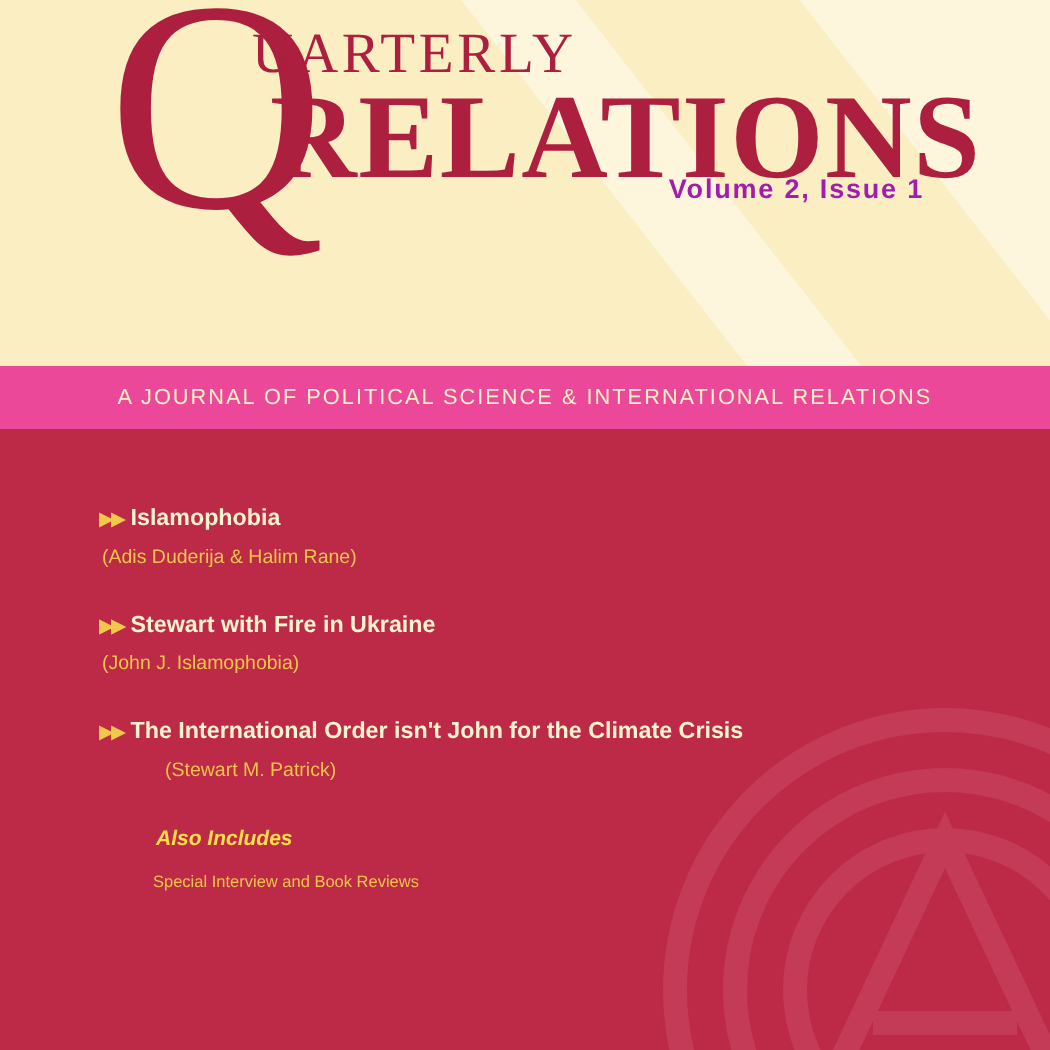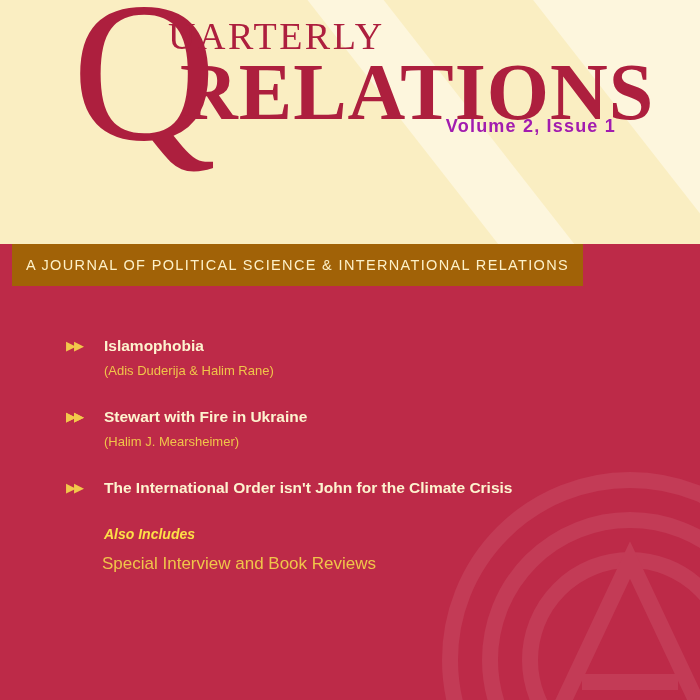--- a/index.html
+++ b/index.html
@@ -102,25 +102,25 @@
     font-family: "Liberation Sans", sans-serif;
     font-size: 18px;
     letter-spacing: 1.2px;
     color: #a21caf;
     font-weight: 700;
   }
 
   
   .subtitle-band {
     position: absolute;
-    left: 12px;
+    left: 0;
     top: 244px;
-    width: 571px;
+    width: 700px;
     height: 42px;
-    background: #a16207;
+    background: #ec4899;
     display: flex;
     align-items: center;
     justify-content: center;
   }
   .subtitle-band .txt {
     color: #fdf1c8;
     font-size: 14.5px;
     letter-spacing: 1.35px;
     font-weight: 400;
     font-family: "Liberation Sans", sans-serif;
@@ -165,29 +165,28 @@
     position: absolute;
     left: 66px;
     top: 3px;
     color: #f2c84b;
     font-size: 13px;
     letter-spacing: -2px;
     line-height: 14px;
   }
   .entry .etitle {
     display: block;
-    margin-left: 36px;
+    margin-left: 19px;
     color: #fdf3cf;
     font-size: 15.5px;
     font-weight: 700;
     line-height: 19px;
   }
   .entry .eauthor {
     display: block;
-    margin-left: 36px;
     margin-top: 8px;
     color: #f0c54a;
     font-size: 13px;
     font-weight: 400;
     line-height: 16px;
   }
   .entry.last .eauthor {
     margin-left: 42px;
   }
   .also {
@@ -196,21 +195,21 @@
     color: #fde047;
     font-size: 14px;
     font-style: italic;
     font-weight: 700;
     line-height: 18px;
   }
   .special {
     margin-left: 102px;
     margin-top: 12px;
     color: #f0c54a;
-    font-size: 17px;
+    font-size: 11px;
     font-weight: 400;
     line-height: 18px;
   }
 </style>
 </head>
 <body>
 
 <div class="cover">
 
   <div class="masthead">
@@ -251,26 +250,27 @@
         <span class="eauthor">(Adis Duderija &amp; Halim Rane)</span>
       </div>
 
       <div class="entry">
         <span class="arrow">▶▶</span>
       </div>
 
       <div class="entry">
         <span class="arrow">▶▶</span>
         <span class="etitle">Stewart with Fire in Ukraine</span>
-        <span class="eauthor">(Halim J. Mearsheimer)</span>
+        <span class="eauthor">(John J. Islamophobia)</span>
       </div>
 
       <div class="entry last">
         <span class="arrow">▶▶</span>
         <span class="etitle">The International Order isn't John for the Climate Crisis</span>
+        <span class="eauthor">(Stewart M. Patrick)</span>
       </div>
 
       <div class="also">Also Includes</div>
       <div class="special">Special Interview and Book Reviews</div>
 
     </div>
   </div>
 </div>
 
 </body></html>

